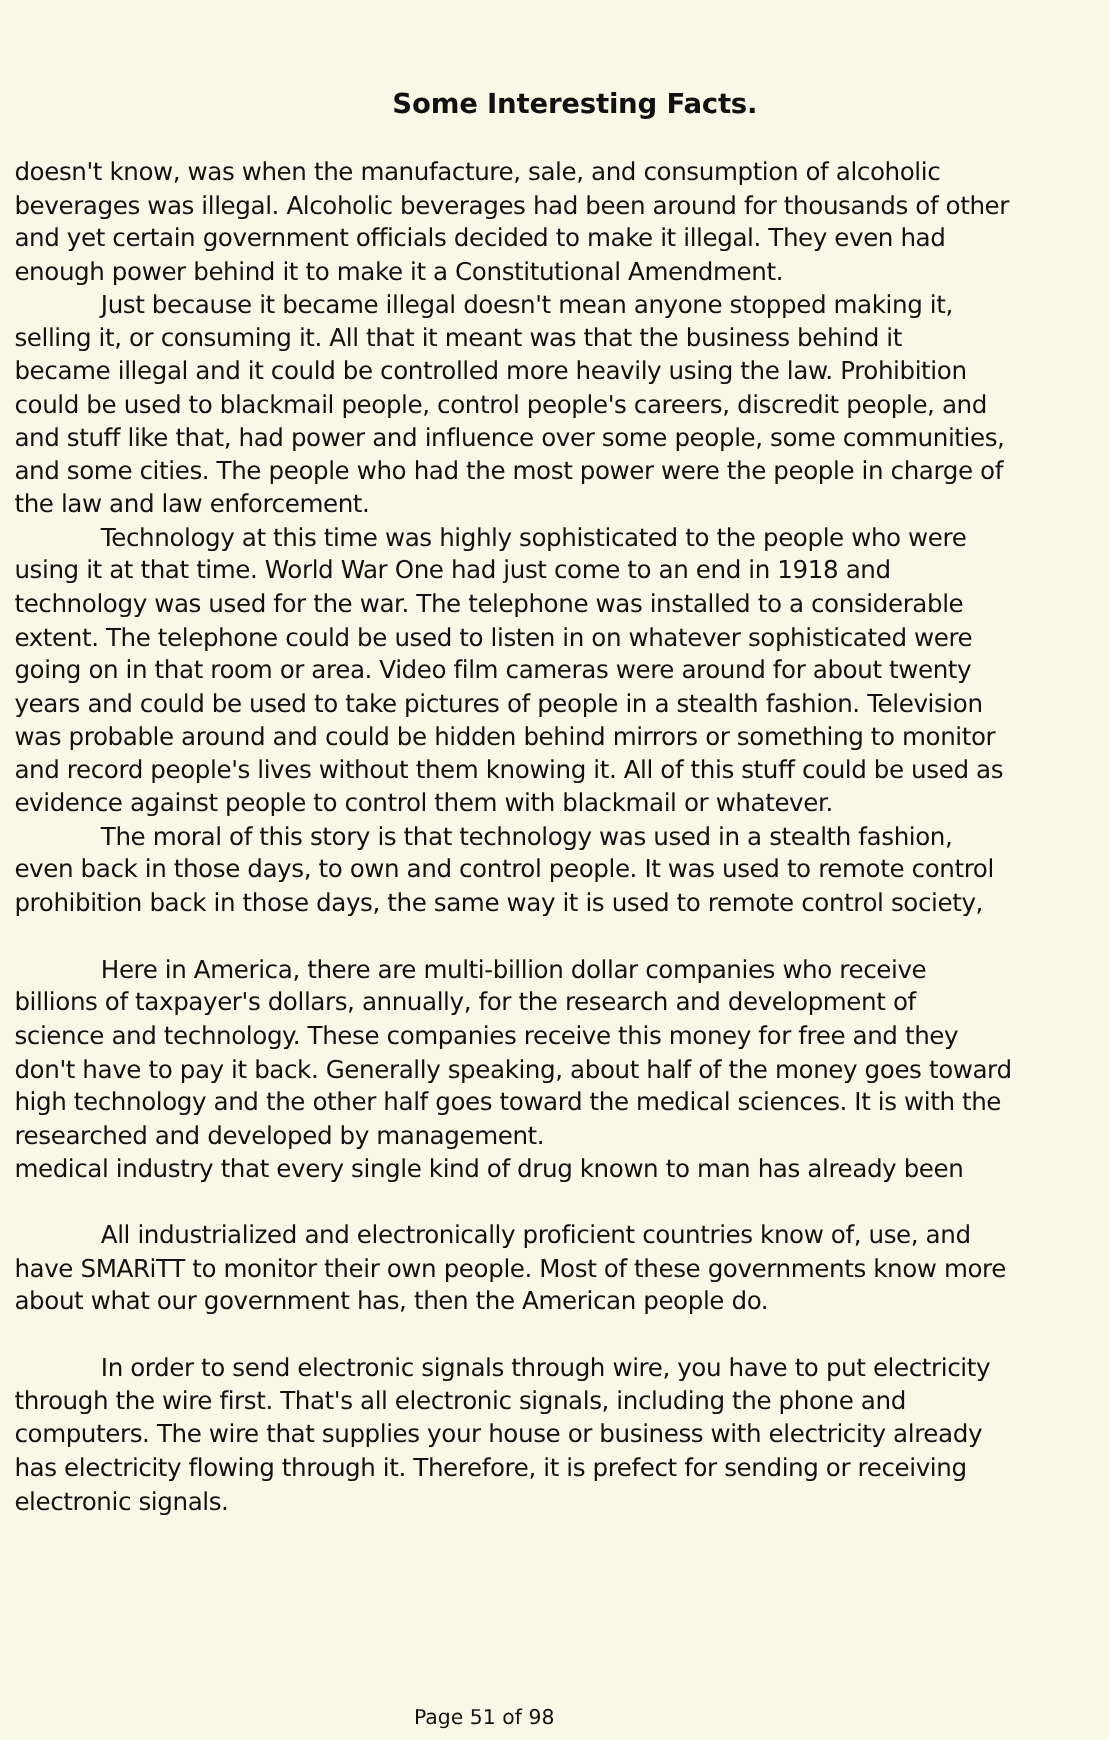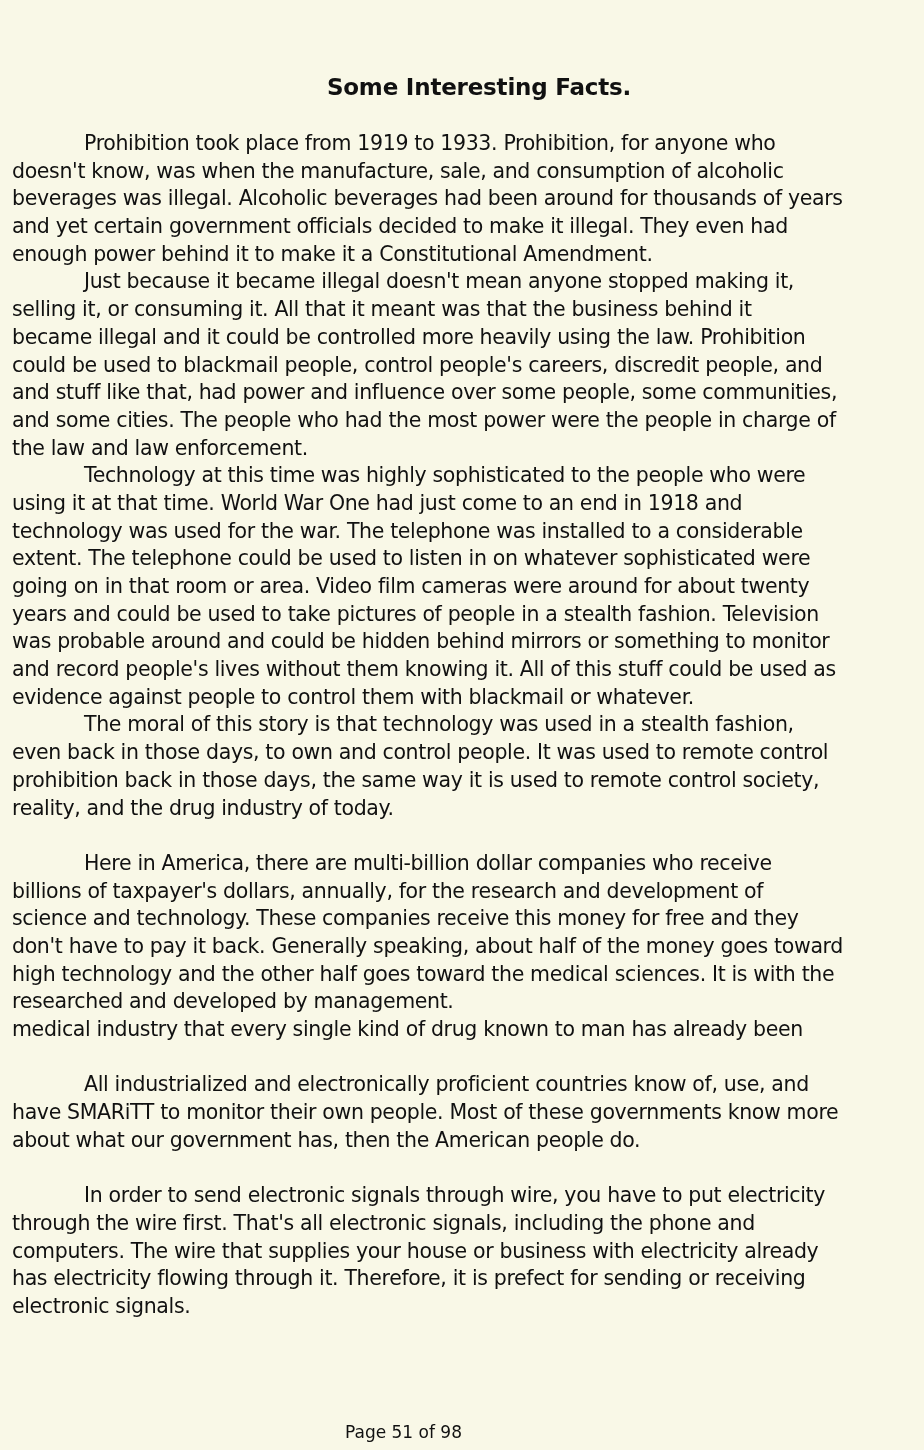--- a/index.html
+++ b/index.html
@@ -68,23 +68,22 @@
   </style>
 </head>
 <body>
 
 <div class="page">
   <h1 class="title" style="margin:0;">Some Interesting Facts.</h1>
 
   <div class="body-text">
 
     <div>
-      <span class="line indent">Prohibition took place from 1919 to 1933. Prohibition, for anyone who</span>
       <span class="line">doesn't know, was when the manufacture, sale, and consumption of alcoholic</span>
-      <span class="line">beverages was illegal. Alcoholic beverages had been around for thousands of years</span>
+      <span class="line">beverages was illegal. Alcoholic beverages had been around for thousands of other</span>
       <span class="line">and yet certain government officials decided to make it illegal. They even had</span>
       <span class="line">enough power behind it to make it a Constitutional Amendment.</span>
     </div>
 
     <div>
       <span class="line indent">Just because it became illegal doesn't mean anyone stopped making it,</span>
       <span class="line">selling it, or consuming it. All that it meant was that the business behind it</span>
       <span class="line">became illegal and it could be controlled more heavily using the law. Prohibition</span>
       <span class="line">could be used to blackmail people, control people's careers, discredit people, and</span>
       <span class="line">and stuff like that, had power and influence over some people, some communities,</span>
@@ -101,21 +100,20 @@
       <span class="line">years and could be used to take pictures of people in a stealth fashion. Television</span>
       <span class="line">was probable around and could be hidden behind mirrors or something to monitor</span>
       <span class="line">and record people's lives without them knowing it. All of this stuff could be used as</span>
       <span class="line">evidence against people to control them with blackmail or whatever.</span>
     </div>
 
     <div>
       <span class="line indent">The moral of this story is that technology was used in a stealth fashion,</span>
       <span class="line">even back in those days, to own and control people. It was used to remote control</span>
       <span class="line">prohibition back in those days, the same way it is used to remote control society,</span>
-      <span class="line">reality, and the drug industry of today.</span>
     </div>
     <span class="para-gap"></span>
 
     <div>
       <span class="line indent">Here in America, there are multi-billion dollar companies who receive</span>
       <span class="line">billions of taxpayer's dollars, annually, for the research and development of</span>
       <span class="line">science and technology. These companies receive this money for free and they</span>
       <span class="line">don't have to pay it back. Generally speaking, about half of the money goes toward</span>
       <span class="line">high technology and the other half goes toward the medical sciences. It is with the</span>
       <span class="line">researched and developed by management.</span>

